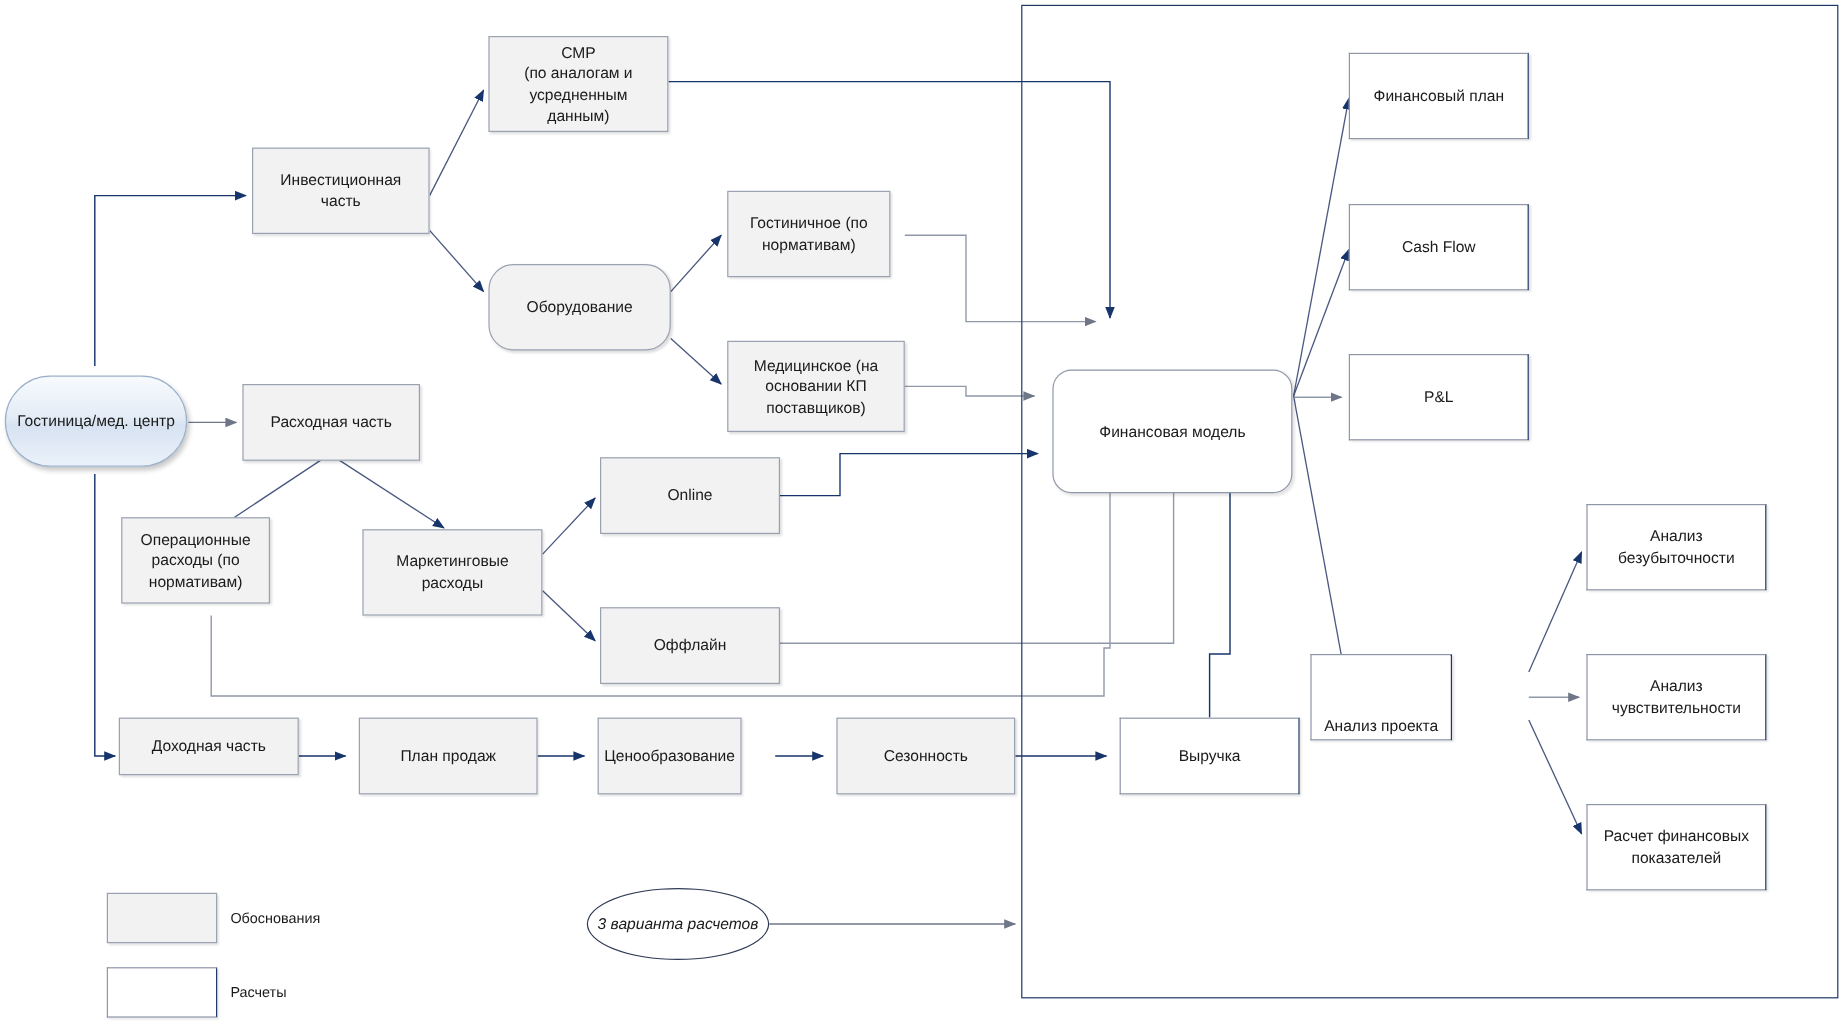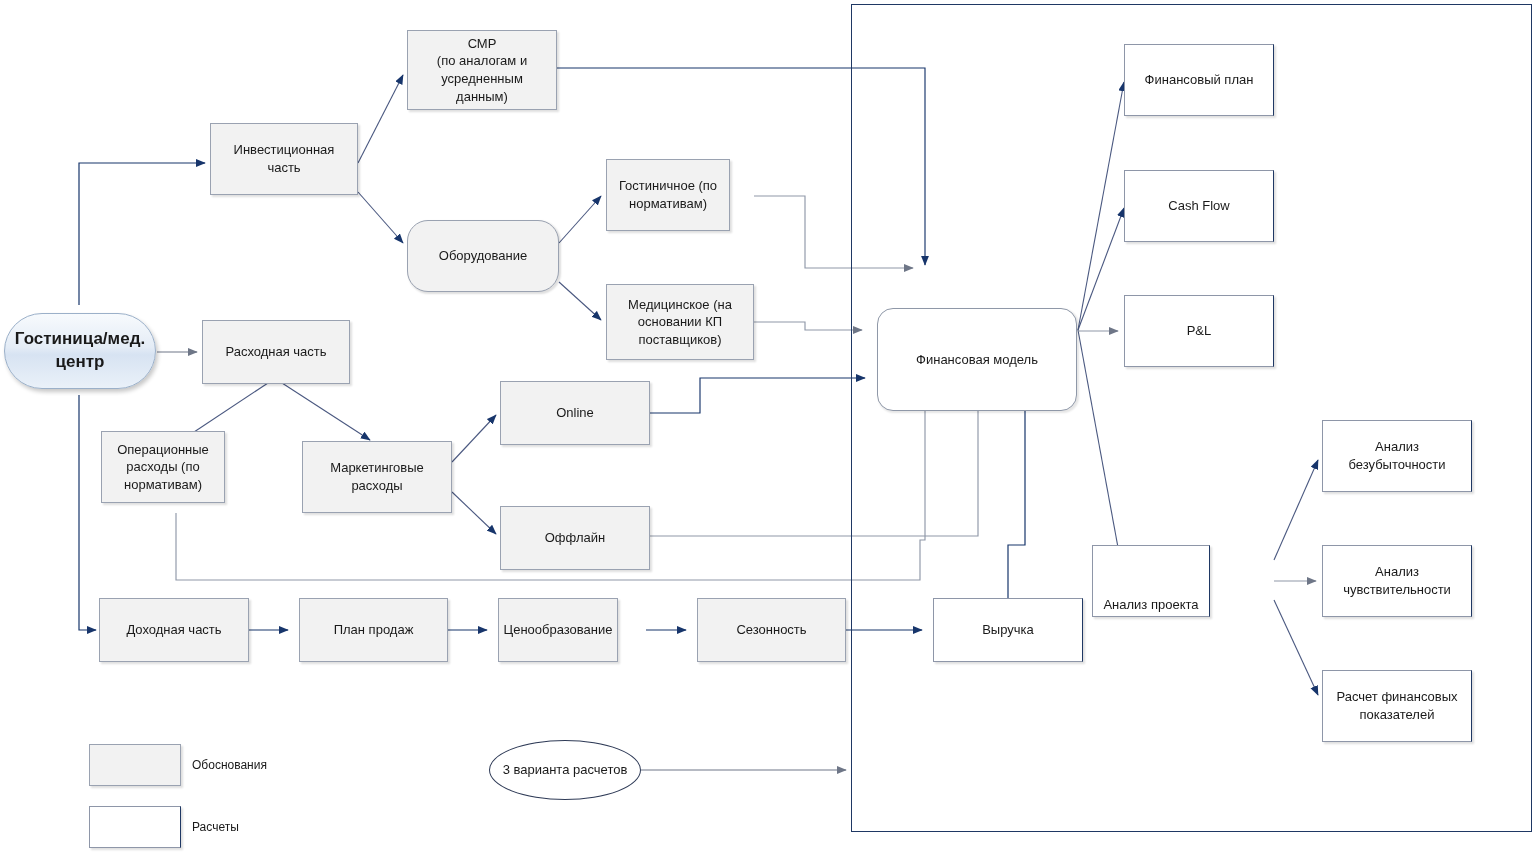--- a/index.html
+++ b/index.html
@@ -53,22 +53,21 @@
     background: #ffffff;
     border: 1px solid #8f98a8;
     border-radius: 16px;
     box-shadow: 1.5px 1.5px 2px rgba(0,0,0,0.10);
   }
   .pill {
     background: linear-gradient(to bottom, #f7fafd 0%, #e4ecf6 45%, #d7e3f2 55%, #eaf1f9 100%);
     border: 1px solid #9bb0c9;
     border-radius: 48px;
     box-shadow: 2px 3px 4px rgba(0,0,0,0.22);
-    font-size: 17px;
-    font-weight: bold;
+    font-size: 13px;
   }
   .ellipse-note {
     background: #ffffff;
     border: 1px solid #2f3b57;
     border-radius: 50%/50%;
     font-size: 13px;
   }
   .legend-label {
     position: absolute;
     font-size: 12px;
@@ -187,21 +186,21 @@
   <div class="node just" style="left:407px; top:30px; width:150px; height:80px;">
     <span style="white-space:pre-line;">СМР
 (по аналогам и
 усредненным данным)</span>
   </div>
 
   <div class="node just" style="left:407px; top:220px; width:152px; height:72px;border-radius:21px;">
     <span>Оборудование</span>
   </div>
 
-  <div class="node just" style="left:606px; top:159px; width:124px; height:72px;">
+  <div class="node just" style="left:606px; top:159px; width:136px; height:72px;">
     <span style="white-space:pre-line;">Гостиничное (по
 нормативам)</span>
   </div>
 
   <div class="node just" style="left:606px; top:284px; width:148px; height:76px;">
     <span style="white-space:pre-line;">Медицинское (на
 основании КП
 поставщиков)</span>
   </div>
 
@@ -221,21 +220,21 @@
   </div>
 
   <div class="node just" style="left:500px; top:381px; width:150px; height:64px;">
     <span>Online</span>
   </div>
 
   <div class="node just" style="left:500px; top:506px; width:150px; height:64px;">
     <span>Оффлайн</span>
   </div>
 
-  <div class="node just" style="left:99px; top:598px; width:150px; height:64px;">
+  <div class="node just" style="left:99px; top:598px; width:150px; height:48px;">
     <span>Доходная часть</span>
   </div>
 
   <div class="node just" style="left:299px; top:598px; width:149px; height:64px;">
     <span>План продаж</span>
   </div>
 
   <div class="node just" style="left:498px; top:598px; width:120px; height:64px;">
     <span>Ценообразование</span>
   </div>
@@ -276,21 +275,21 @@
   <div class="node calc" style="left:1322px; top:545px; width:150px; height:72px;">
     <span style="white-space:pre-line;">Анализ
 чувствительности</span>
   </div>
 
   <div class="node calc" style="left:1322px; top:670px; width:150px; height:72px;">
     <span style="white-space:pre-line;">Расчет финансовых
 показателей</span>
   </div>
 
-  <div class="node ellipse-note" style="left:489px; top:740px; width:152px; height:60px; border-radius:50%;">
+  <div class="node ellipse-note" style="left:489px; top:740px; width:152px; height:60px; border-radius:50%;font-style:italic;">
     <span>3 варианта расчетов</span>
   </div>
 
   <div class="node just" style="left:89px; top:744px; width:92px; height:42px;"></div>
   <div class="legend-label" style="left:192px; top:744px; width:200px; height:42px;">
     <span>Обоснования</span>
   </div>
 
   <div class="node calc" style="left:89px; top:806px; width:92px; height:42px;"></div>
   <div class="legend-label" style="left:192px; top:806px; width:200px; height:42px;">

